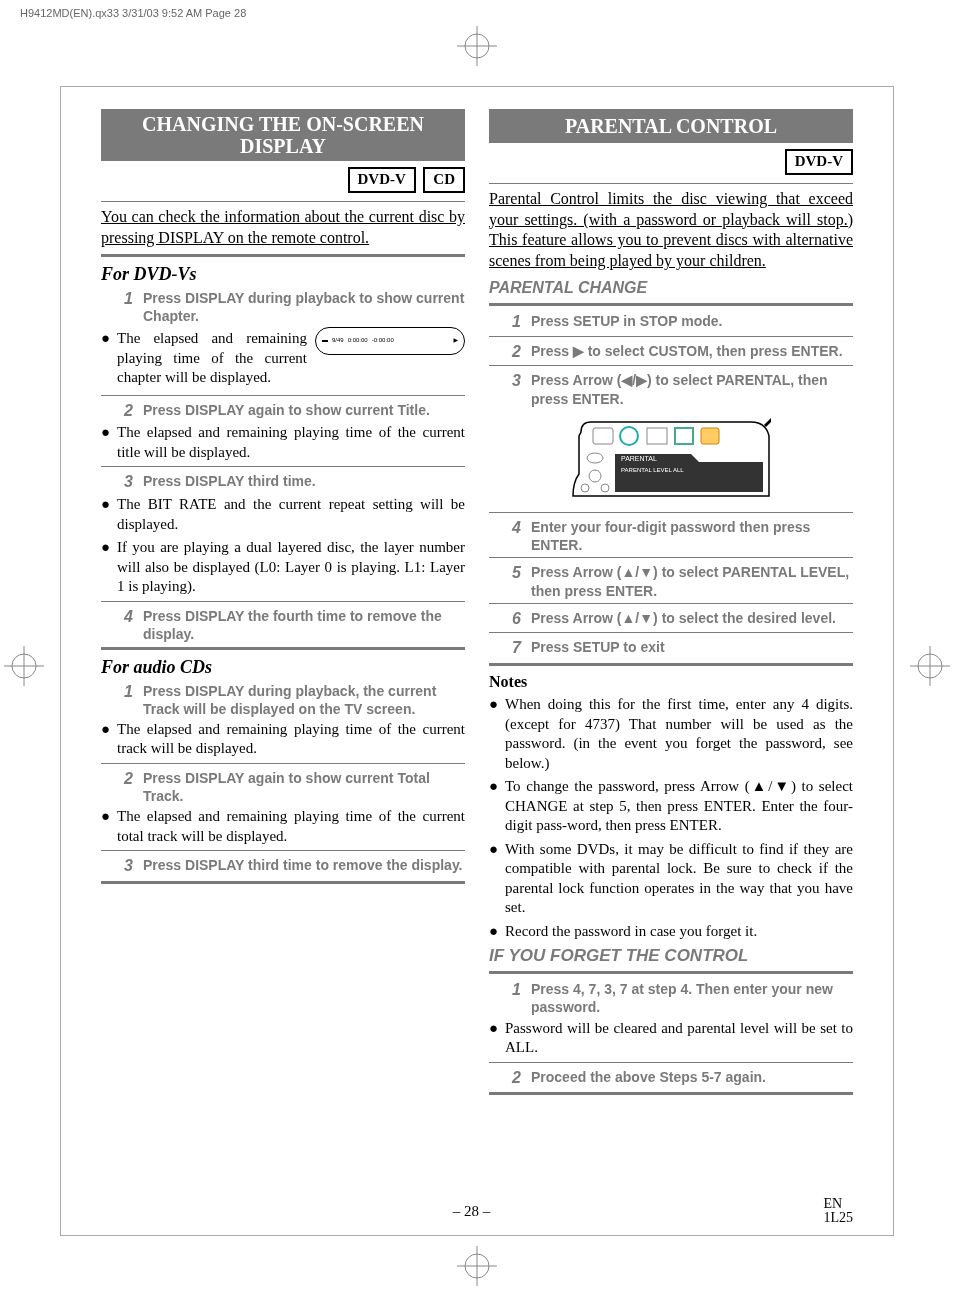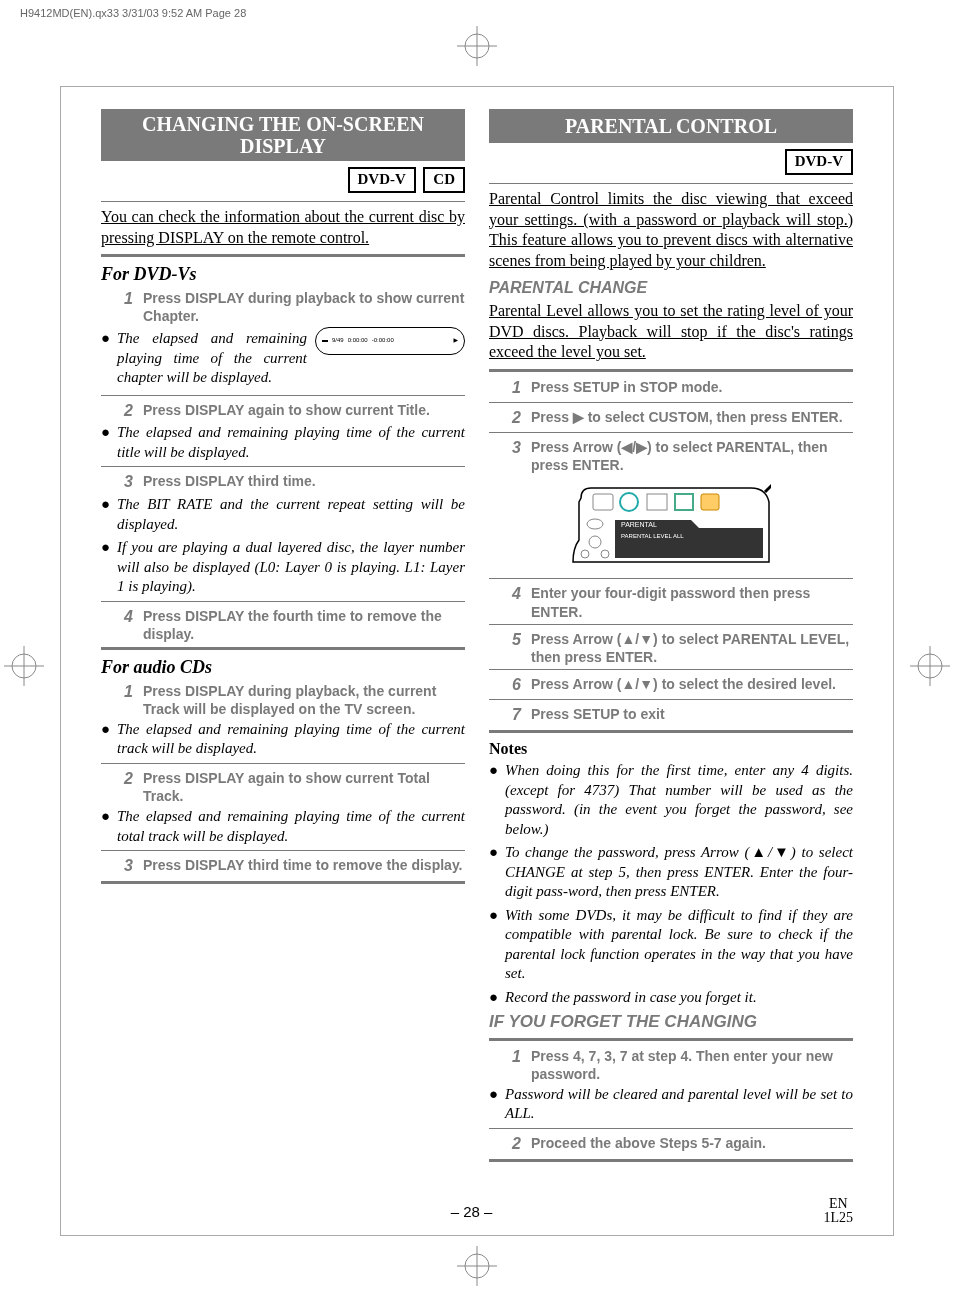--- a/index.html
+++ b/index.html
@@ -99,21 +99,21 @@
   .step .txt { flex: 1; }
   .bullet-row {
     display: flex;
     gap: 6px;
     font-family: 'Times New Roman', serif;
     font-size: 15px;
     text-align: justify;
     margin: 2px 0 4px 0;
   }
   .bullet-row .dot { min-width: 10px; }
-  .bullet-row .bt { flex: 1; font-style: italic; }
+  .bullet-row .bt { flex: 1; }
   .notes-head {
     font-weight: bold;
     font-family: 'Times New Roman', serif;
     font-size: 16px;
     margin-top: 2px;
   }
   .osd-illus {
     border: 1px solid #000;
     border-radius: 14px;
     width: 150px;
@@ -130,24 +130,24 @@
   .osd-box { border:0.5px solid #000; padding:0 2px; font-size:6px; }
   .osd-play { margin-left:auto; }
   .dvd-step-wrap { display:flex; gap:8px; align-items:flex-start; }
   .dvd-step-wrap > div:first-child { flex:1; }
   .parental-illus {
     width: 200px; margin: 6px auto 2px auto; position:relative;
   }
   .page-footer {
     position:absolute; bottom:14px; left:0; right:11px;
     display:flex; justify-content:center;
-    font-family:Liberation Sans, sans-serif; font-size:15px;
+    font-family:Liberation Serif, serif; font-size:15px;
   }
   .footer-right {
-    position:absolute; bottom:10px; right:40px; text-align:center;
+    position:absolute; bottom:10px; right:40px; 
     font-family:'Times New Roman',serif; font-size:14px; line-height:1;
   }
   .footer-right .small { font-size:14px; }
   .cross-bottom { text-align:center; }
   .side-marks-row { position:relative; height:0; }
   .side-left-center { position:absolute; left:4px; top:560px; }
   .side-right-center { position:absolute; right:4px; top:560px; }
 </style>
 </head>
 <body>
@@ -270,21 +270,20 @@
     </div>
 
     <div class="col">
       <div class="banner">PARENTAL CONTROL</div>
       <div class="disc-tags">
         <span class="disc-tag">DVD-V</span>
       </div>
       <hr class="thin-rule">
       <p class="body-para">Parental Control limits the disc viewing that exceed your settings. (with a password or playback will stop.) This feature allows you to prevent discs with alternative scenes from being played by your children.</p>
       <div class="sub-ital">PARENTAL CHANGE</div>
-      <p class="body-para">Parental Level allows you to set the rating level of your DVD discs. Playback will stop if the disc's ratings exceed the level you set.</p>
       <hr class="thick-rule">
       <div class="step">
           <span class="num">1</span>
           <span class="txt">Press SETUP in STOP mode.</span>
         </div>
       <hr class="thin-rule">
       <div class="step">
           <span class="num">2</span>
           <span class="txt">Press ▶ to select CUSTOM, then press ENTER.</span>
         </div>
@@ -349,21 +348,21 @@
         </div>
       <div class="bullet-row">
           <span class="dot">●</span>
           <span class="bt">With some DVDs, it may be difficult to find if they are compatible with parental lock. Be sure to check if the parental lock function operates in the way that you have set.</span>
         </div>
       <div class="bullet-row">
           <span class="dot">●</span>
           <span class="bt">Record the password in case you forget it.</span>
         </div>
 
-      <div class="sub-ital" style="font-size:17px;">IF YOU FORGET THE CHANGING</div>
+      <div class="sub-ital" style="font-size:17px;">IF YOU FORGET THE CONTROL</div>
       <hr class="thick-rule">
       <div class="step">
           <span class="num">1</span>
           <span class="txt">Press 4, 7, 3, 7 at step 4. Then enter your new password.</span>
         </div>
       <div class="bullet-row">
           <span class="dot">●</span>
           <span class="bt">Password will be cleared and parental level will be set to ALL.</span>
         </div>
       <hr class="thin-rule">

